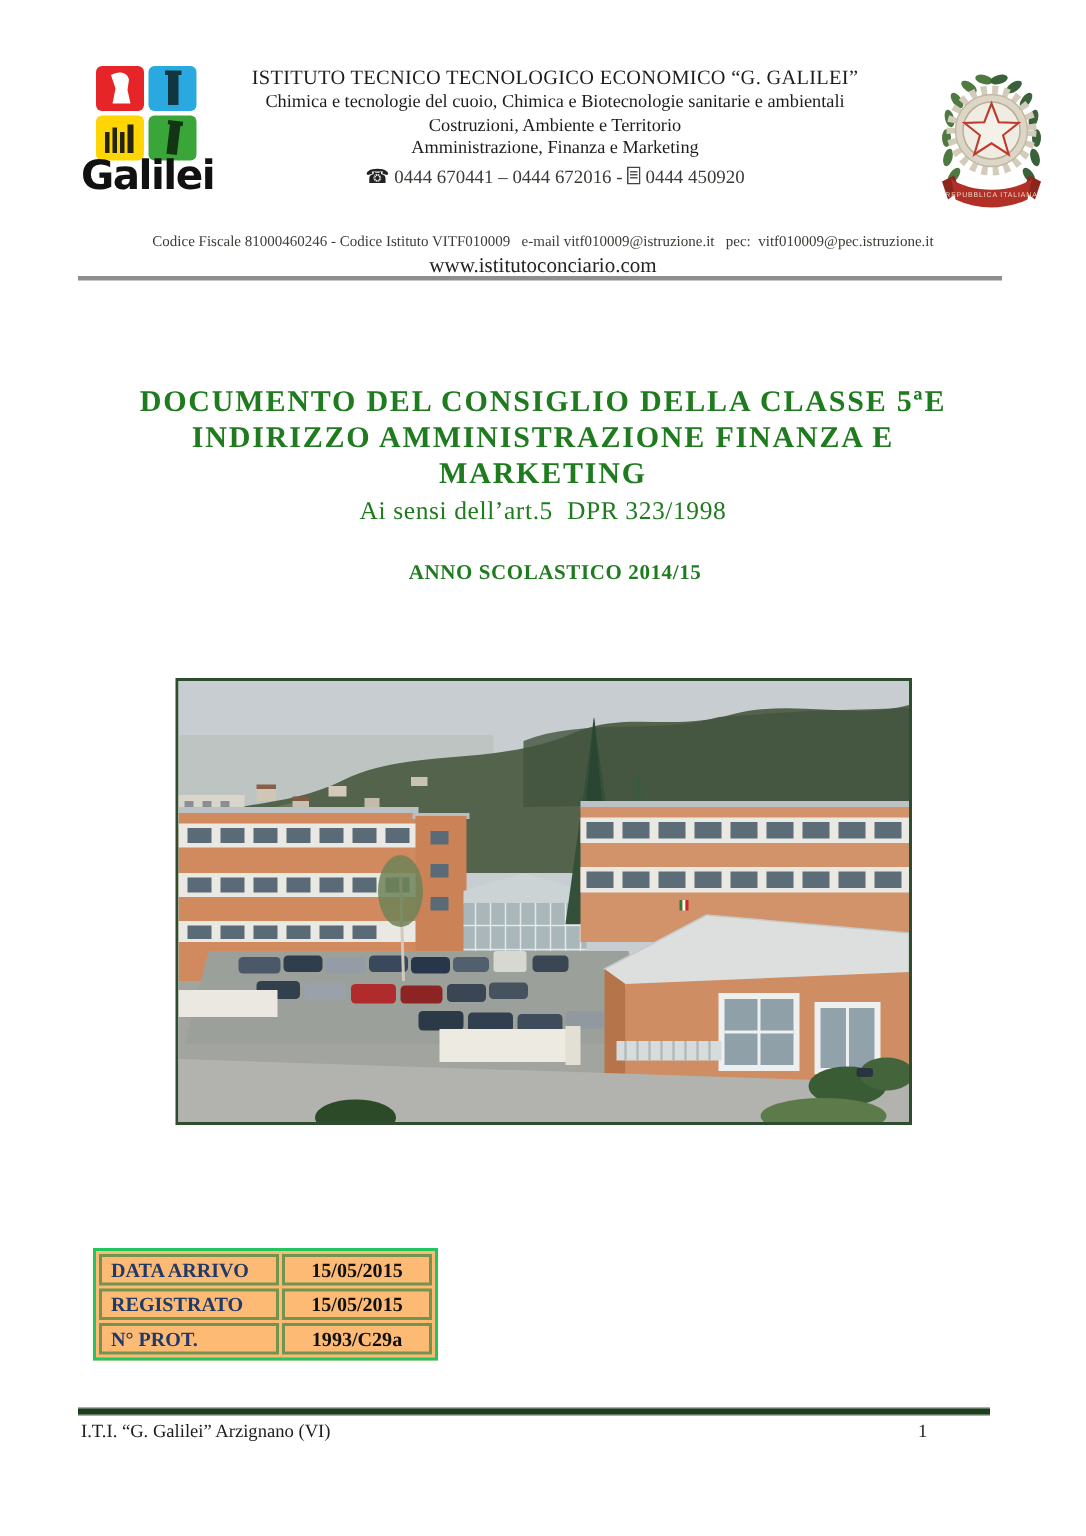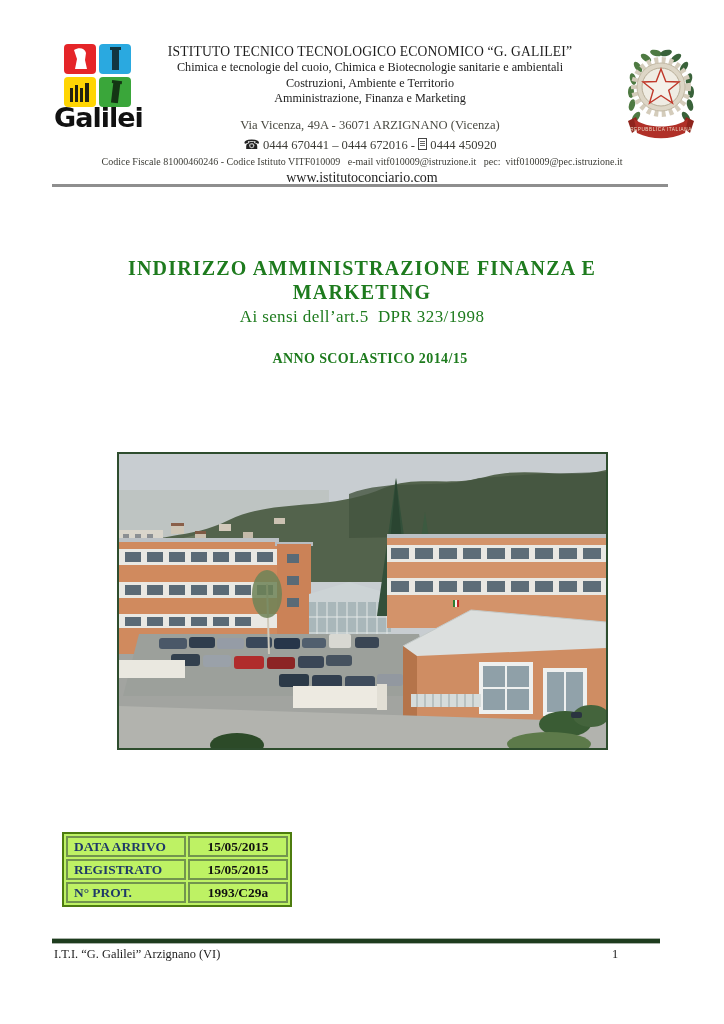--- a/index.html
+++ b/index.html
@@ -34,21 +34,21 @@
   #title-block{position:absolute;left:0;top:256px;width:724px;text-align:center;color:#1e7b1e;}
   .title-line{font-size:20px;font-weight:bold;letter-spacing:1.2px;line-height:24px;}
   .title-sub{font-size:17px;font-weight:normal;letter-spacing:.4px;margin-top:3px;white-space:pre;}
   .title-year{font-size:14px;font-weight:bold;letter-spacing:.4px;margin-top:24px;padding-left:16px;}
   
   #photo-frame{position:absolute;left:117px;top:452px;width:487px;height:294px;border:2px solid #2e4d2e;}
   
   #registry-table{
     position:absolute;left:62px;top:832px;
     border-collapse:separate;border-spacing:2px;
-    border:2px solid #4d7c0f;background:#bef264;
+    border:2px solid #22c55e;background:#fdba74;
   }
   #registry-table td{border:2px solid #72944e;font-size:13.4px;font-weight:bold;padding:0 6px;height:17px;}
   td.reg-label{width:104px;color:#1f3968;text-align:left;}
   td.reg-value{width:84px;color:#101010;text-align:center;}
   
   #footer-rule{
     position:absolute;left:52px;top:938px;width:608px;height:4px;background:#1e3c1e;
     border-top:1px solid #a9b2a9;border-bottom:1px solid #a9b2a9;
   }
   #footer-left{position:absolute;left:54px;top:947px;font-size:12.4px;color:#1c1c1c;}
@@ -80,21 +80,20 @@
       </g>
     </svg>
   </div>
   <div id="wordmark">Galilei</div>
 
   <div id="header-center">
     <div class="inst-name">ISTITUTO TECNICO TECNOLOGICO ECONOMICO “G. GALILEI”</div>
     <div class="course-line">Chimica e tecnologie del cuoio, Chimica e Biotecnologie sanitarie e ambientali</div>
     <div class="course-line">Costruzioni, Ambiente e Territorio</div>
     <div class="course-line">Amministrazione, Finanza e Marketing</div>
-    <div class="addr-line">Via Vicenza, 49A - 36071 ARZIGNANO (Vicenza)</div>
     <div class="phone-line"><span class="phone-glyph">☎</span><span> 0444 670441 – 0444 672016 - </span><span class="fax-glyph"><svg width="9" height="12" viewBox="0 0 9 12">
             <rect x="0.5" y="0.5" width="8" height="11" fill="#fff" stroke="#444" stroke-width="1"></rect>
             <line x1="2" y1="3.5" x2="7" y2="3.5" stroke="#555" stroke-width="0.9"></line>
             <line x1="2" y1="5.5" x2="7" y2="5.5" stroke="#555" stroke-width="0.9"></line>
             <line x1="2" y1="7.5" x2="7" y2="7.5" stroke="#555" stroke-width="0.9"></line>
           </svg></span><span> 0444 450920</span></div>
   </div>
 
   <div id="fiscal-line">Codice Fiscale 81000460246 - Codice Istituto VITF010009   e-mail vitf010009@istruzione.it   pec:  vitf010009@pec.istruzione.it</div>
   <div id="website-line">www.istitutoconciario.com</div>
@@ -129,20 +128,21 @@
       <path d="M39,22 L43.8,34.5 L57,35 L46.7,43.2 L50.5,56 L39,48.5 L27.5,56 L31.3,43.2 L21,35 L34.2,34.5 Z" fill="#f4f1e9" stroke="#c0392b" stroke-width="1.4"></path>
 
       <path d="M6,74 L14,70 L18,80 L10,86 Z" fill="#8f241c"></path>
       <path d="M72,74 L64,70 L60,80 L68,86 Z" fill="#8f241c"></path>
       <path d="M12,72 C25,82 53,82 66,72 L63,86 C48,93 30,93 15,86 Z" fill="#b03028"></path>
       <text x="39" y="84" text-anchor="middle" font-size="4.6" letter-spacing="0.6" fill="#ecd9c4" font-family="Liberation Sans, sans-serif">REPUBBLICA ITALIANA</text>
     </svg>
   </div>
 
   <div id="title-block">
+    <div class="title-line">DOCUMENTO DEL CONSIGLIO DELLA CLASSE 5ªE</div>
     <div class="title-line">INDIRIZZO AMMINISTRAZIONE FINANZA E</div>
     <div class="title-line">MARKETING</div>
     <div class="title-sub">Ai sensi dell’art.5  DPR 323/1998</div>
     <div class="title-year">ANNO SCOLASTICO 2014/15</div>
   </div>
 
   <div id="photo-frame">
     <svg width="487" height="294" viewBox="0 0 487 294">
 
       <rect x="0" y="0" width="487" height="294" fill="#c8cdd1"></rect>

